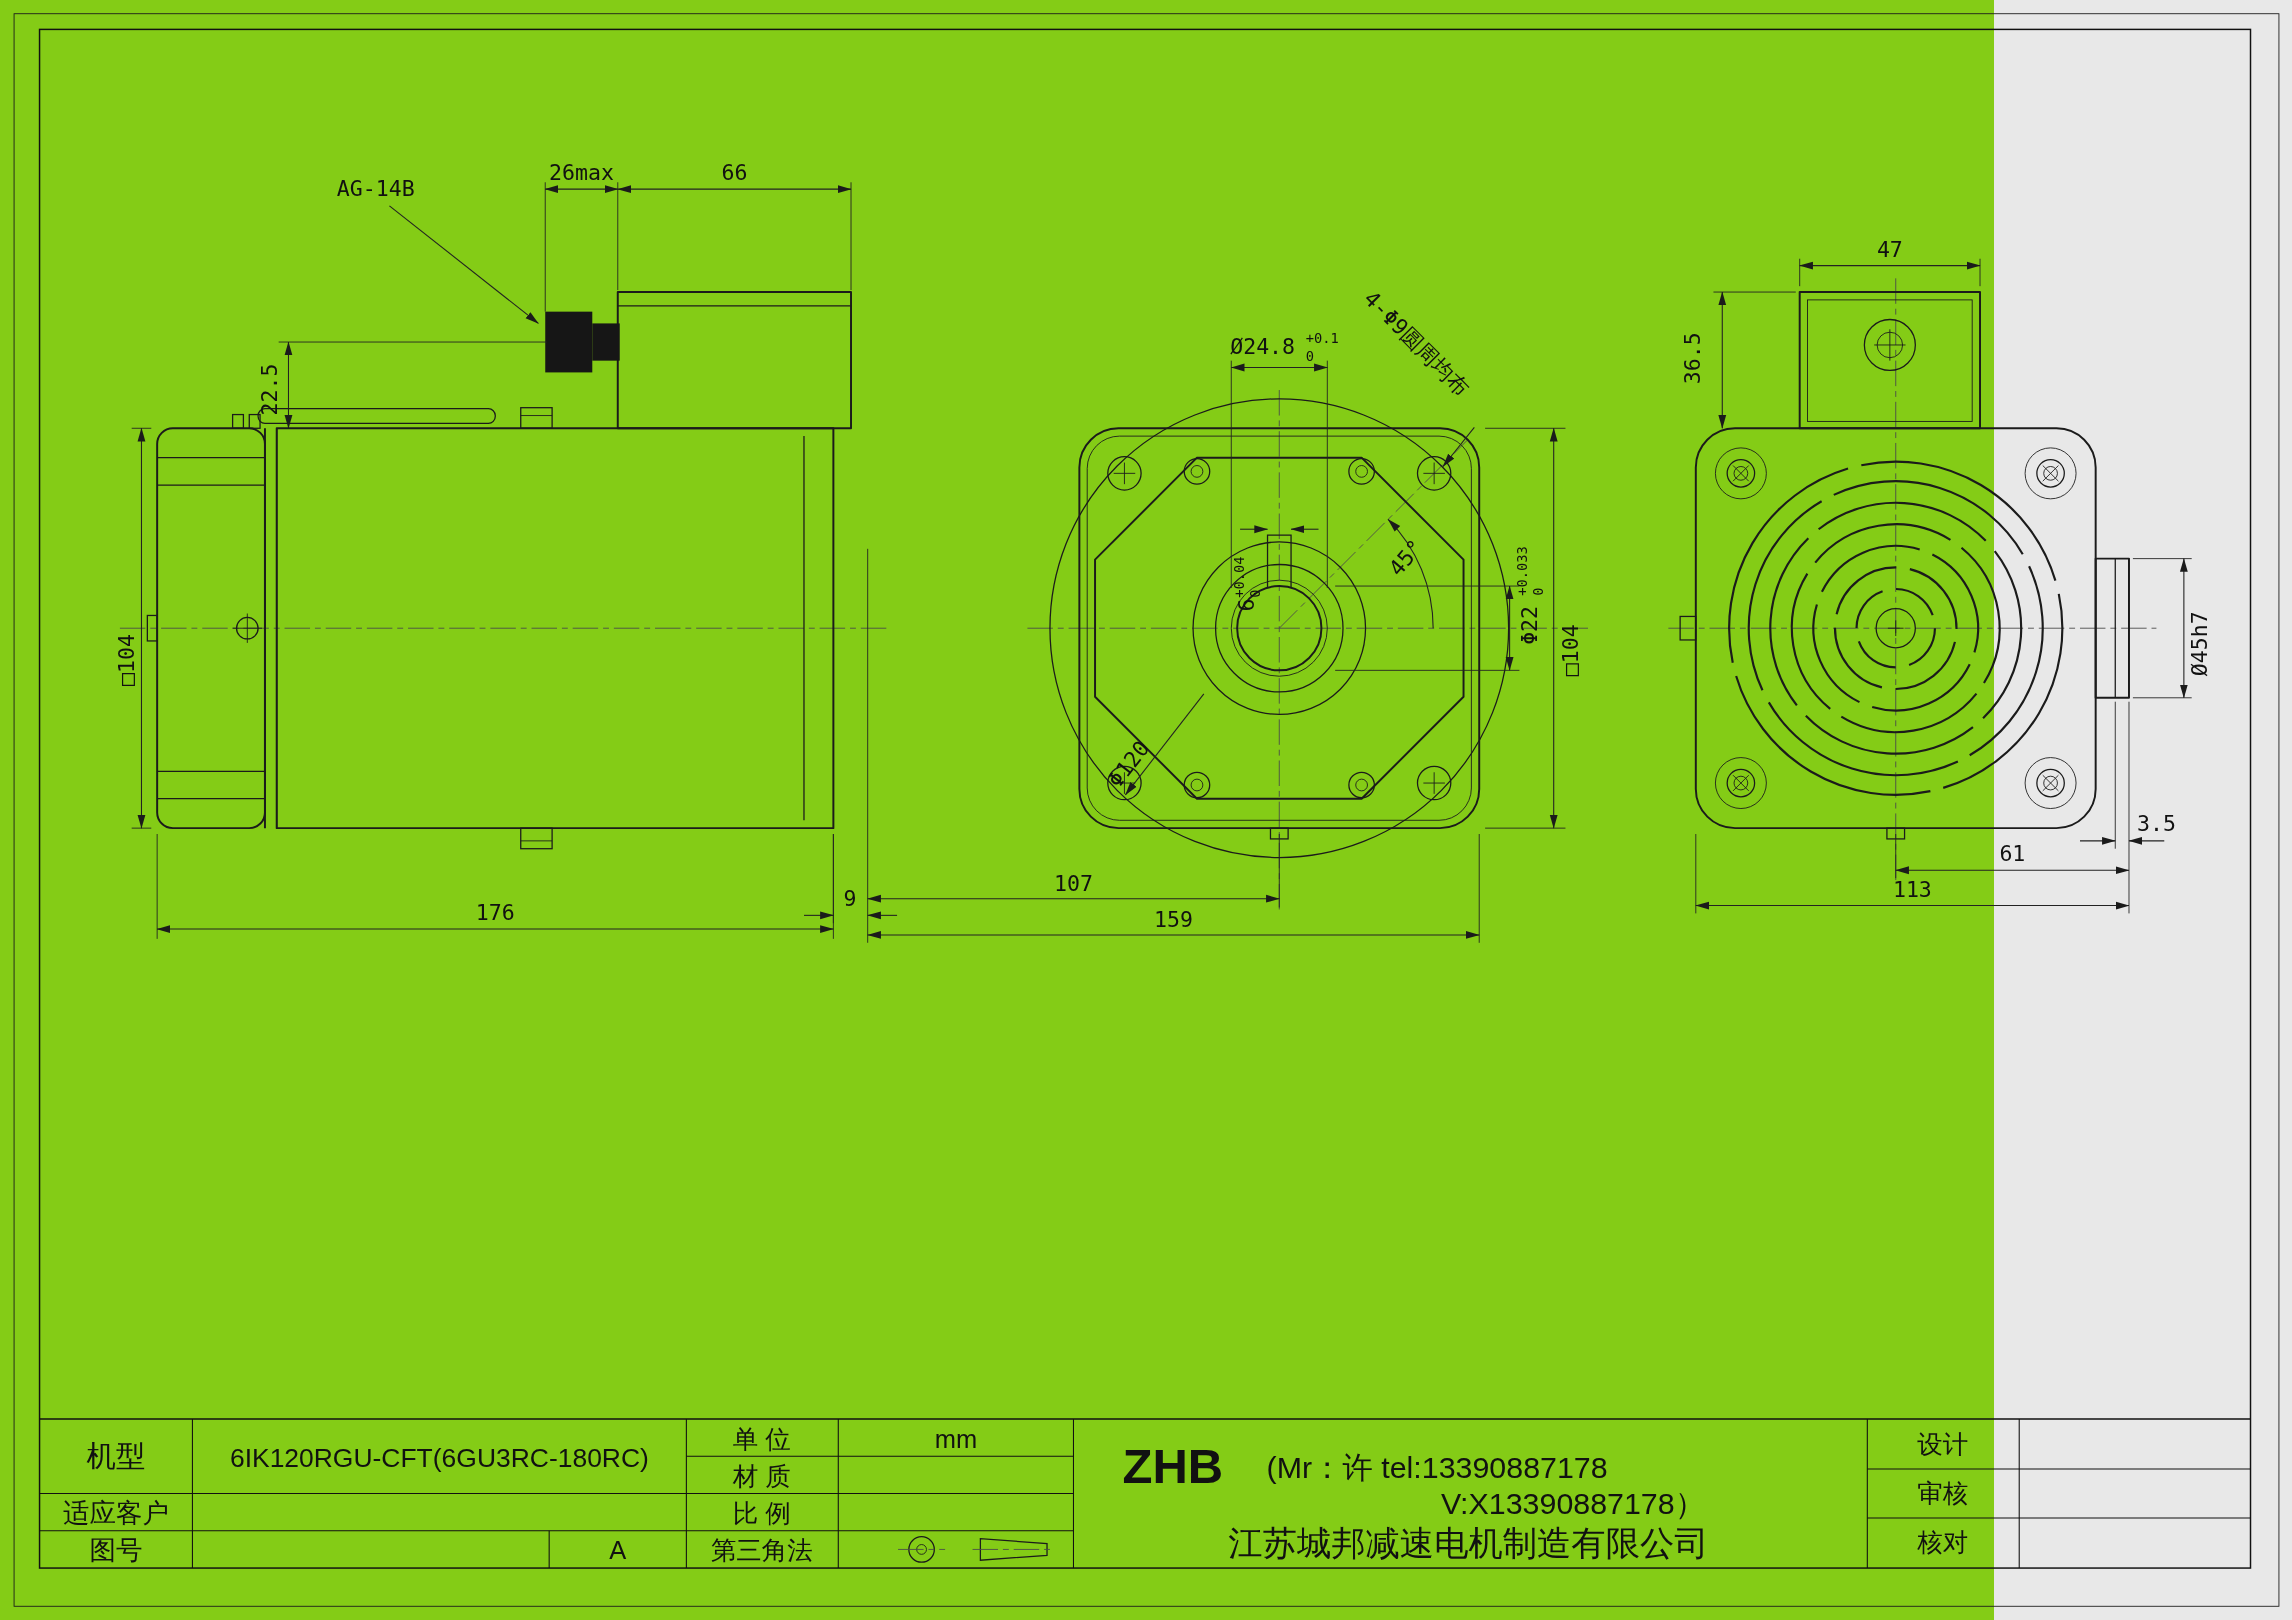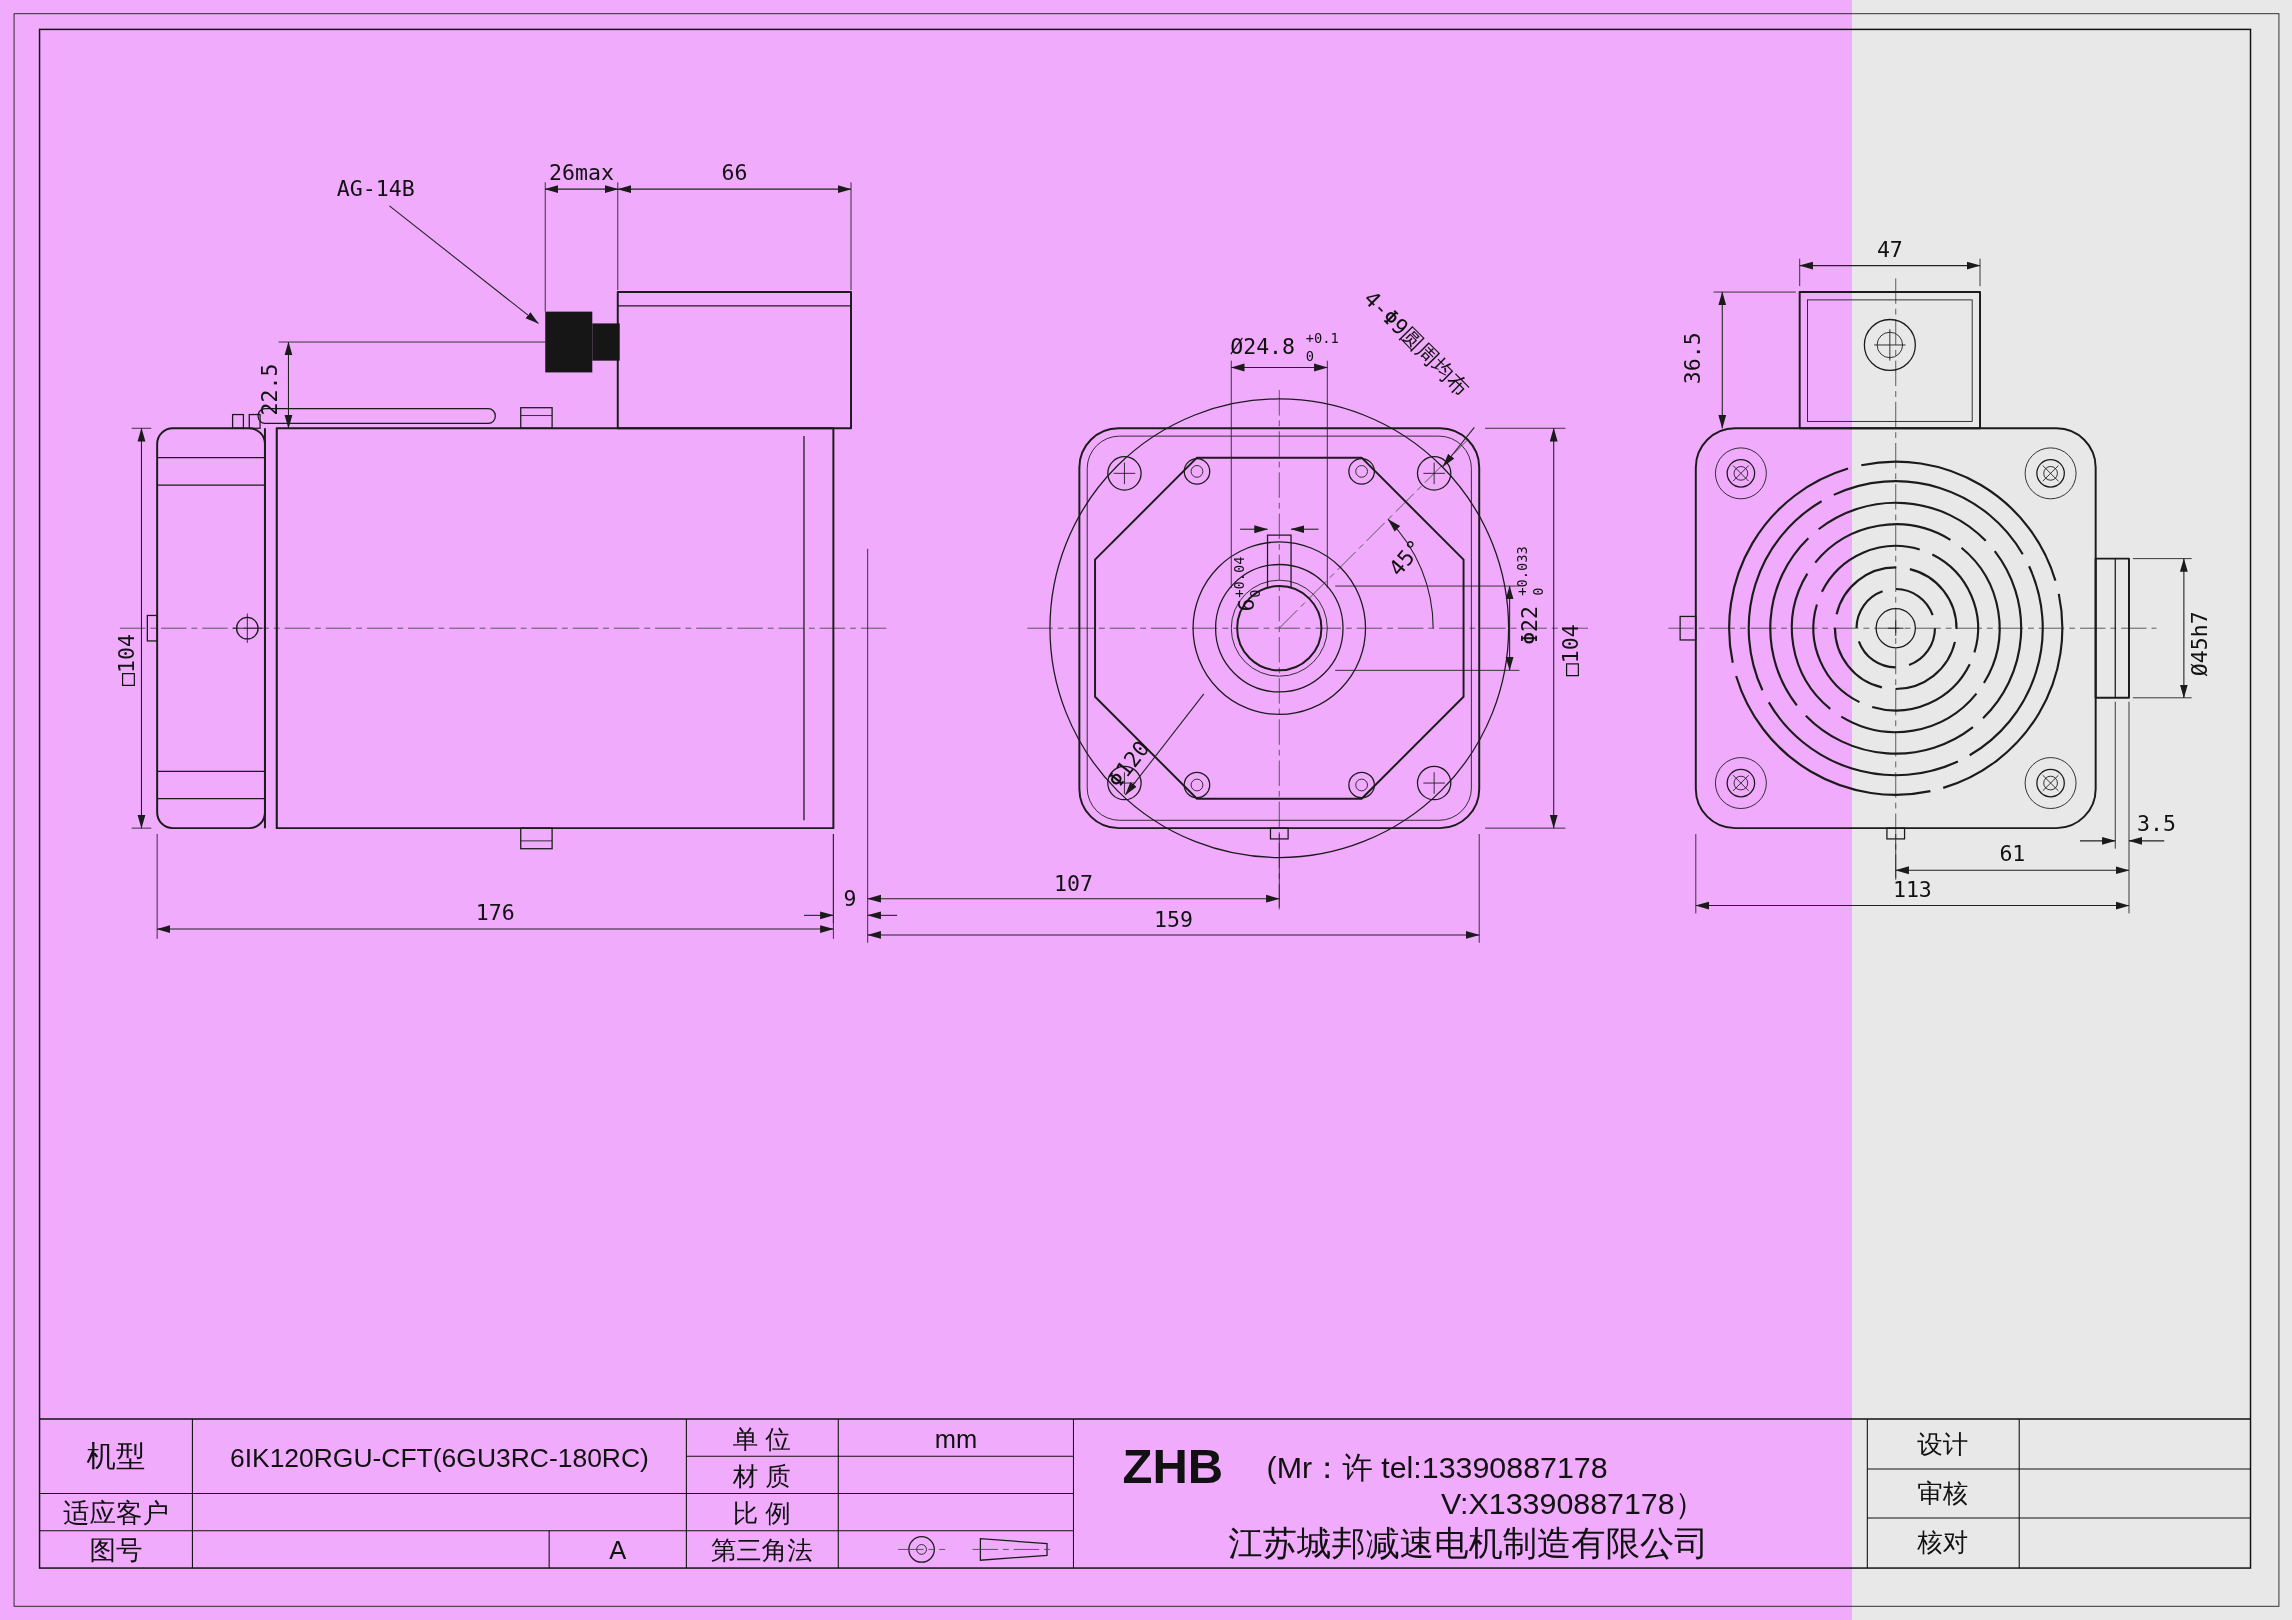--- a/index.html
+++ b/index.html
@@ -1,16 +1,16 @@
 <!DOCTYPE html>
 <html><head>
 <meta charset="utf-8">
 <style>
   html,body{margin:0;padding:0;background:#e8e8e8;}
-  #page{position:relative;width:1852px;height:1620px;background:#f0abfc;}
+  #page{position:relative;width:1994px;height:1620px;background:#84cc16;}
   svg{display:block;}
   .ol{fill:none;stroke:#1b1b1b;stroke-width:2;stroke-linejoin:round;}
   .o2{fill:none;stroke:#1b1b1b;stroke-width:1.3;}
   .o1{fill:none;stroke:#1b1b1b;stroke-width:0.9;}
   .cl{fill:none;stroke:#4a4a4a;stroke-width:0.9;stroke-dasharray:26 5 6 5;}
   .ex{fill:none;stroke:#222;stroke-width:0.9;}
   .dl{fill:none;stroke:#222;stroke-width:1.1;}
   .gr{fill:none;stroke:#1b1b1b;stroke-width:2.2;}
   .dt{fill:#111;font-family:"DejaVu Sans Mono","Liberation Mono",monospace;font-size:22px;}
   .dts{fill:#111;font-family:"DejaVu Sans Mono","Liberation Mono",monospace;font-size:14px;}

